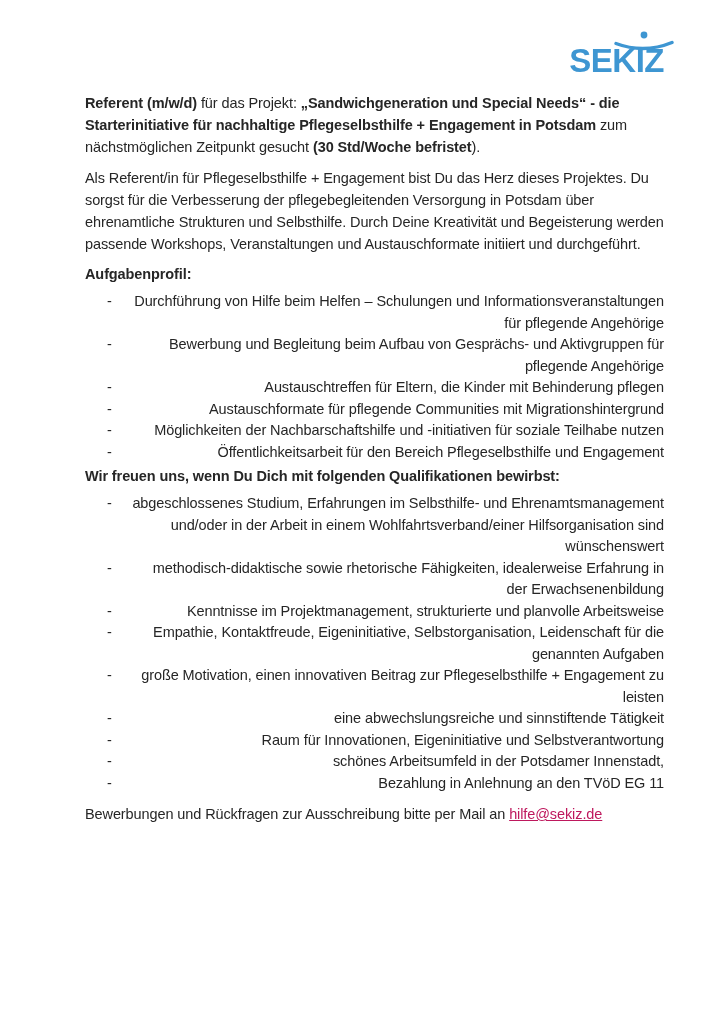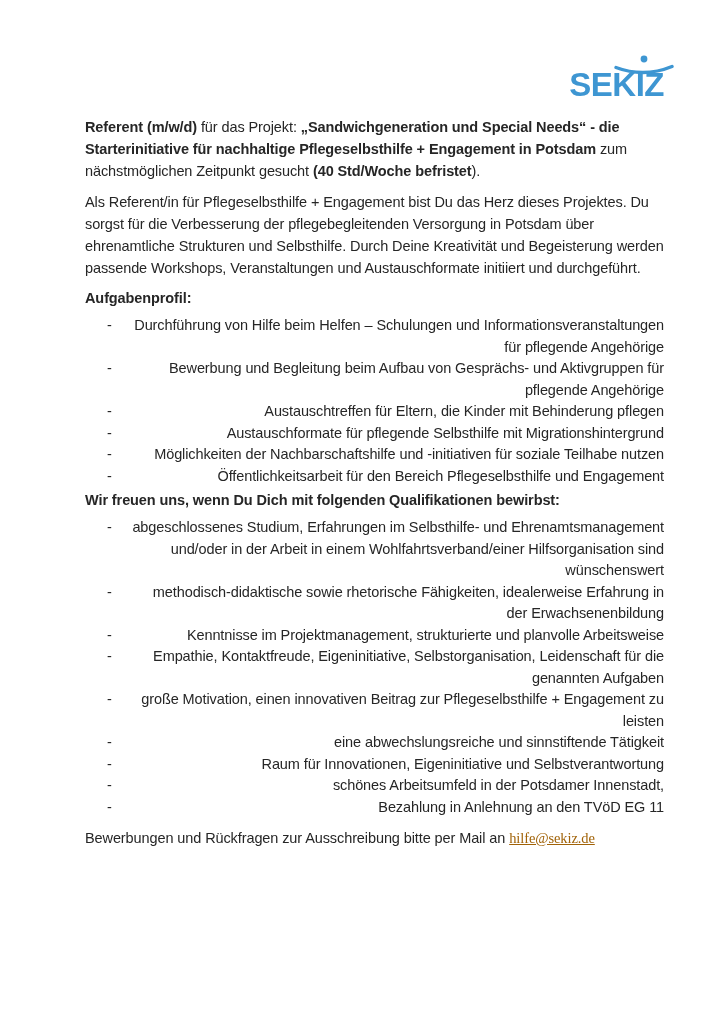--- a/index.html
+++ b/index.html
@@ -13,21 +13,21 @@
   .page {
     box-sizing:border-box;
     width:724px; height:1024px;
     padding:0 60px 0 85px;
     background:#fff;
   }
   
   .header {
     display:flex;
     justify-content:flex-end;
-    margin-top:68px;
+    margin-top:44px;
     height:34px;
   }
   .logo { position:relative; display:inline-block; line-height:1; }
   .logo-text {
     font-size:33px;
     font-weight:800;
     letter-spacing:-0.5px;
     color:#3e96d2;
     line-height:33px;
     display:inline-block;
@@ -51,59 +51,59 @@
     display:flex;
     padding-left:22px;
     font-size:14.5px;
     line-height:21.5px;
     letter-spacing:-0.1px;
   }
   .dash { width:22px; flex:none; }
   .txt { flex:1;text-align:right; }
   
   .footer { margin-top:9px; font-size:14.5px; line-height:22px; letter-spacing:-0.1px; }
-  .link { color:#a16207; text-decoration:underline; cursor:pointer;font-family:Liberation Serif, serif; }
+  .link { color:#be185d; text-decoration:underline; cursor:pointer; }
 </style>
 </head>
 <body>
 
 <div class="page">
 
   <div class="header">
     <div class="logo">
       <svg class="logo-figure" width="62" height="24" viewBox="0 0 62 24" aria-hidden="true">
         <circle cx="31" cy="5" r="3.4" fill="#3e96d2"></circle>
         <path d="M 3 13.5 Q 31 24 59 12.5" fill="none" stroke-width="3.4" stroke-linecap="round" stroke="#3e96d2"></path>
       </svg>
       <span class="logo-text">SEKIZ</span>
     </div>
   </div>
 
-  <p class="para intro"><span class="b">Referent (m/w/d)</span><span> für das Projekt: </span><span class="b">„Sandwichgeneration und Special Needs“ - die Starterinitiative für nachhaltige Pflegeselbsthilfe + Engagement in Potsdam</span><span> zum nächstmöglichen Zeitpunkt gesucht </span><span class="b">(40 Std/Woche befristet</span><span>).</span></p>
+  <p class="para intro"><span class="b">Referent (m/w/d)</span><span> für das Projekt: </span><span class="b">„Sandwichgeneration und Special Needs“ - die Starterinitiative für nachhaltige Pflegeselbsthilfe + Engagement in Potsdam</span><span> zum nächstmöglichen Zeitpunkt gesucht </span><span class="b">(30 Std/Woche befristet</span><span>).</span></p>
 
   <p class="para desc">Als Referent/in für Pflegeselbsthilfe + Engagement bist Du das Herz dieses Projektes. Du sorgst für die Verbesserung der pflegebegleitenden Versorgung in Potsdam über ehrenamtliche Strukturen und Selbsthilfe. Durch Deine Kreativität und Begeisterung werden passende Workshops, Veranstaltungen und Austauschformate initiiert und durchgeführt.</p>
 
   <div>
       <div class="heading">Aufgabenprofil:</div>
       <div class="list">
         <div class="li">
           <span class="dash">-</span>
           <span class="txt">Durchführung von Hilfe beim Helfen – Schulungen und Informationsveranstaltungen für pflegende Angehörige</span>
         </div>
         <div class="li">
           <span class="dash">-</span>
           <span class="txt">Bewerbung und Begleitung beim Aufbau von Gesprächs- und Aktivgruppen für pflegende Angehörige</span>
         </div>
         <div class="li">
           <span class="dash">-</span>
           <span class="txt">Austauschtreffen für Eltern, die Kinder mit Behinderung pflegen</span>
         </div>
         <div class="li">
           <span class="dash">-</span>
-          <span class="txt">Austauschformate für pflegende Selbsthilfe mit Migrationshintergrund</span>
+          <span class="txt">Austauschformate für pflegende Communities mit Migrationshintergrund</span>
         </div>
         <div class="li">
           <span class="dash">-</span>
           <span class="txt">Möglichkeiten der Nachbarschaftshilfe und -initiativen für soziale Teilhabe nutzen</span>
         </div>
         <div class="li">
           <span class="dash">-</span>
           <span class="txt">Öffentlichkeitsarbeit für den Bereich Pflegeselbsthilfe und Engagement</span>
         </div>
       </div>

